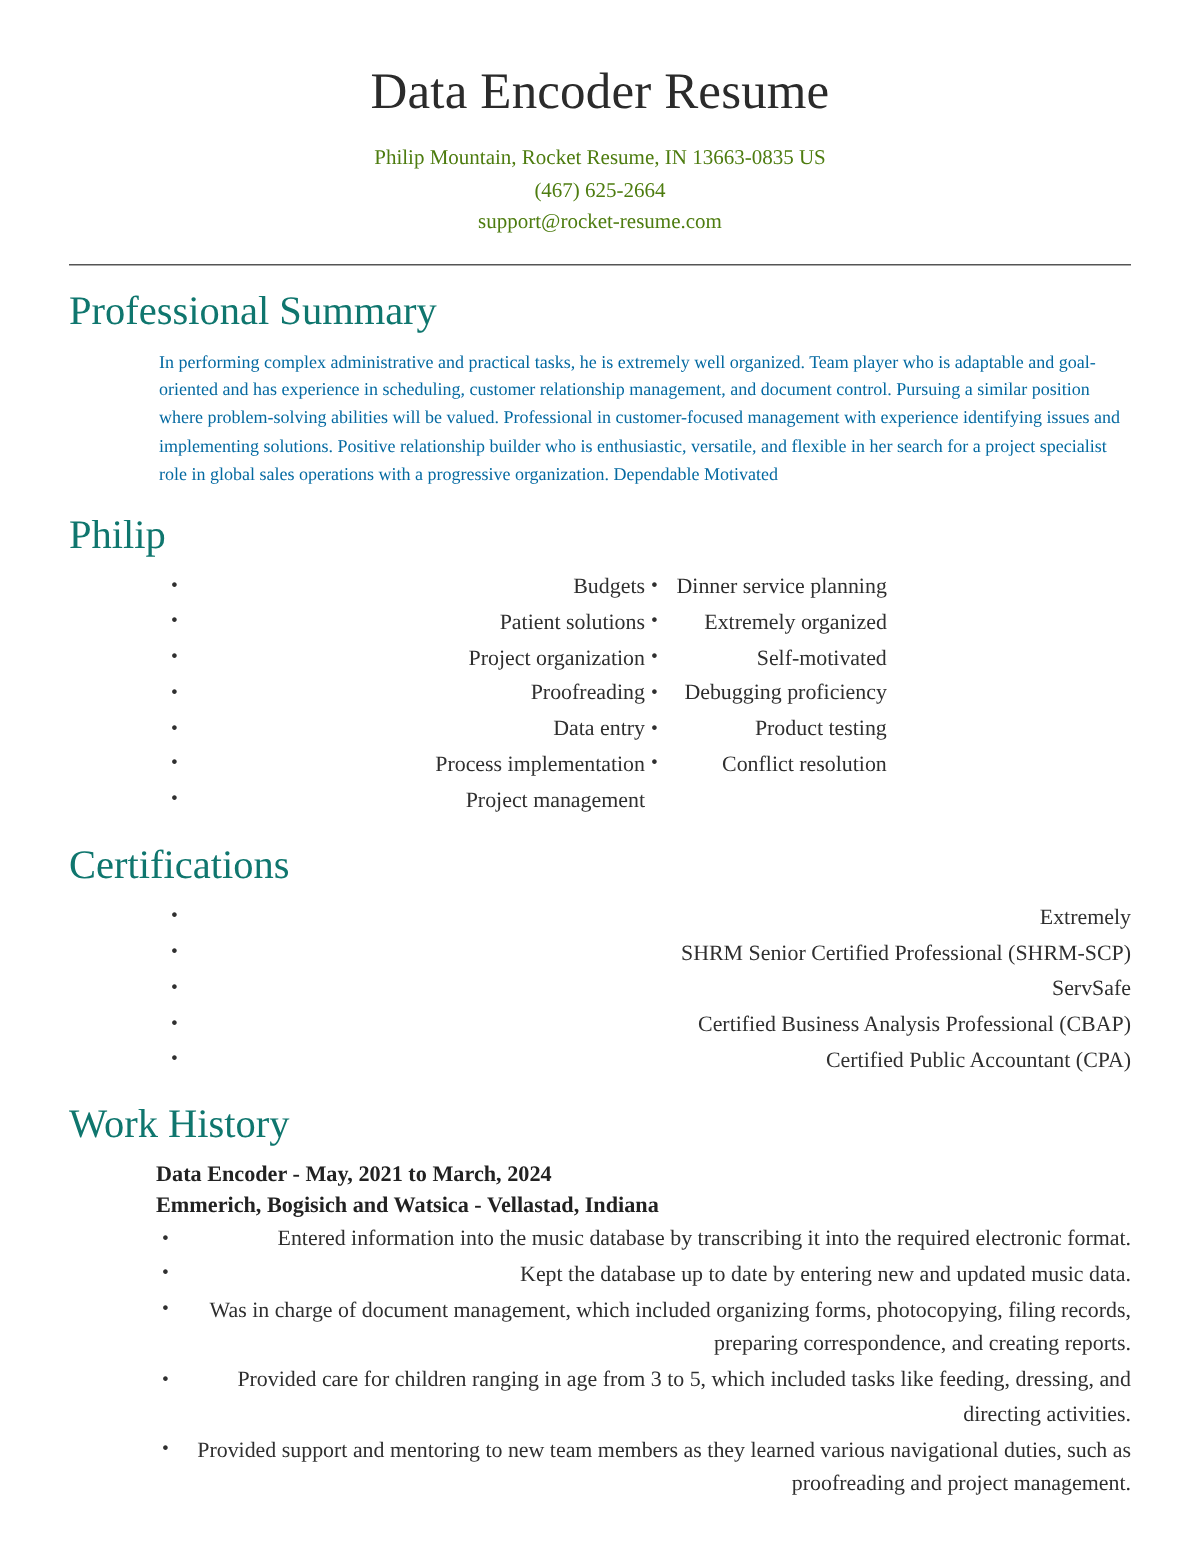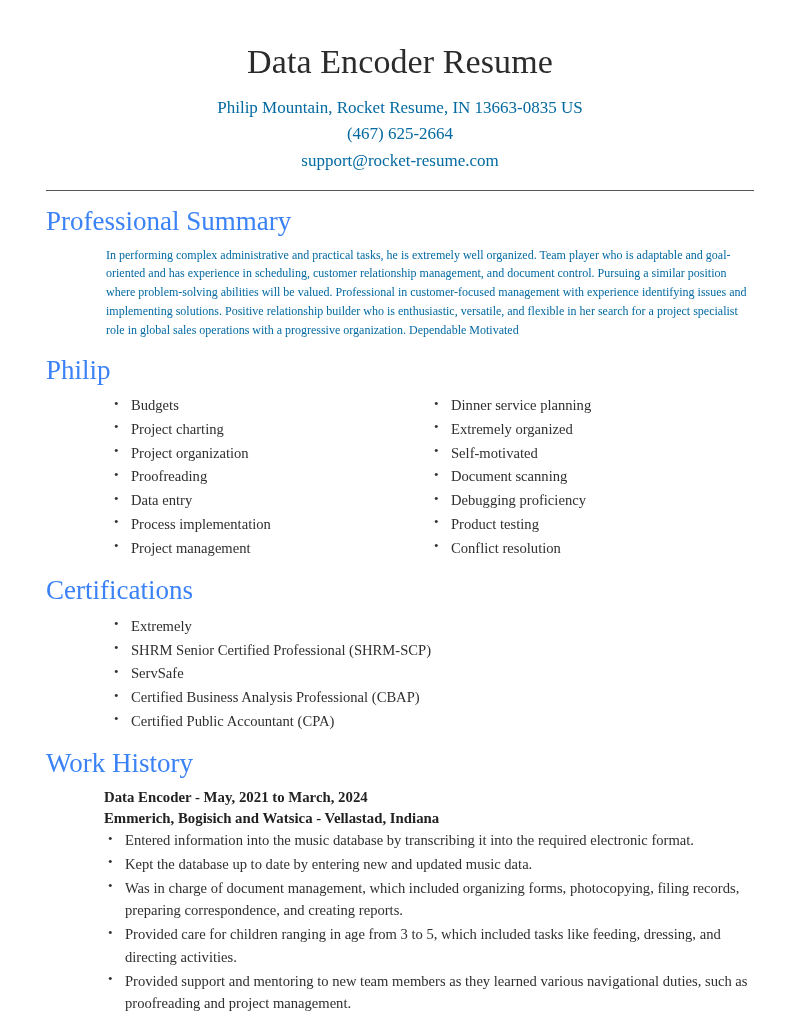--- a/index.html
+++ b/index.html
@@ -26,41 +26,41 @@
     text-align: center;
     font-size: 34px;
     font-weight: 400;
     line-height: 1.15;
     letter-spacing: 0.1px;
     margin: 6px 0 14px 0;
     color: #2b2b2b;
   }
   .contact-block {
     text-align: center;
-    font-size: 17px;
+    font-size: 14px;
     line-height: 1.55;
-    color: #0369a1;
+    color: #4d7c0f;
   }
   .contact-line { display: block; }
 
   .header-rule {
     border: 0;
     border-top: 1.6px solid #555;
     margin: 16px 0 0 0;
     width: 708px;
   }
 
   
   .section { margin-top: 14px; }
   .section-heading {
     font-size: 27px;
     font-weight: 400;
     line-height: 1.2;
     margin: 0 0 8px 0;
-    color: #3b82f6;
+    color: #0f766e;
   }
   .section-body {
     padding-left: 60px;
   }
 
   .summary-text {
     font-size: 12px;
     line-height: 1.57;
     margin: 0;
     text-align: left;
@@ -73,20 +73,21 @@
     margin: 0;
     padding: 0;
   }
   ul.bullets > li {
     position: relative;
     padding-left: 21px;
     font-size: 14.6px;
     line-height: 1.56;
     margin-bottom: 1px;
     color: #2f2f2f;
+    text-align: right;
   }
   ul.bullets > li::before {
     content: "\2022";
     position: absolute;
     left: 4px;
     top: -0.5px;
     font-size: 13px;
     color: #2f2f2f;
   }
 
@@ -140,32 +141,31 @@
       <p class="summary-text">In performing complex administrative and practical tasks, he is extremely well organized. Team player who is adaptable and goal-oriented and has experience in scheduling, customer relationship management, and document control. Pursuing a similar position where problem-solving abilities will be valued. Professional in customer-focused management with experience identifying issues and implementing solutions. Positive relationship builder who is enthusiastic, versatile, and flexible in her search for a project specialist role in global sales operations with a progressive organization. Dependable Motivated</p>
     </div>
   </section>
 
   <section class="section">
     <h2 class="section-heading">Philip</h2>
 
     <div class="skills-columns">
       <ul class="bullets skills-col">
         <li>Budgets</li>
-        <li>Project charting</li>
+        <li>Patient solutions</li>
         <li>Project organization</li>
         <li>Proofreading</li>
         <li>Data entry</li>
         <li>Process implementation</li>
         <li>Project management</li>
       </ul>
       <ul class="bullets skills-col second">
         <li>Dinner service planning</li>
         <li>Extremely organized</li>
         <li>Self-motivated</li>
-        <li>Document scanning</li>
         <li>Debugging proficiency</li>
         <li>Product testing</li>
         <li>Conflict resolution</li>
       </ul>
     </div>
   </section>
 
   <section class="section">
     <h2 class="section-heading">Certifications</h2>
     <div class="cert-body">

